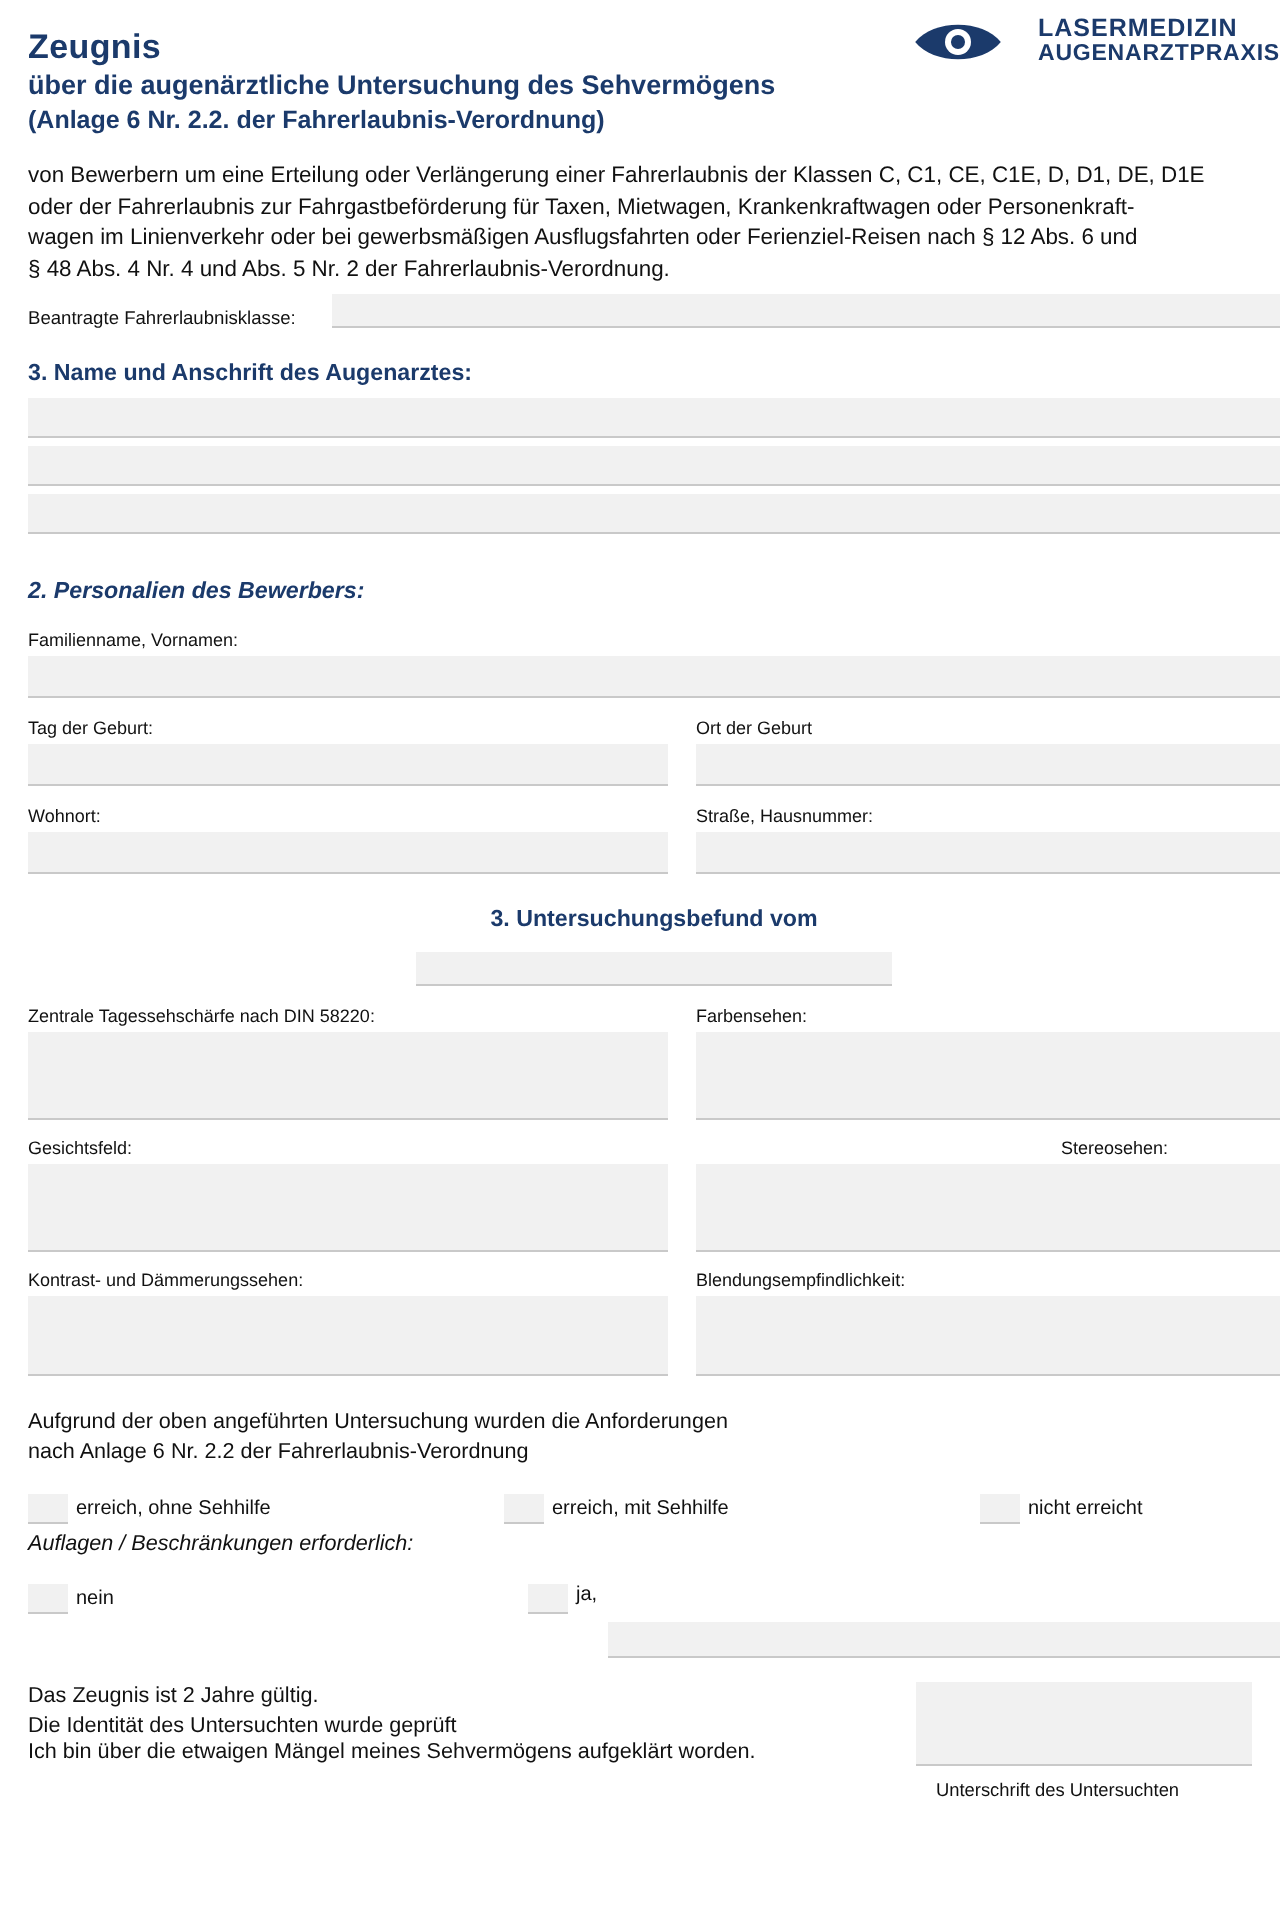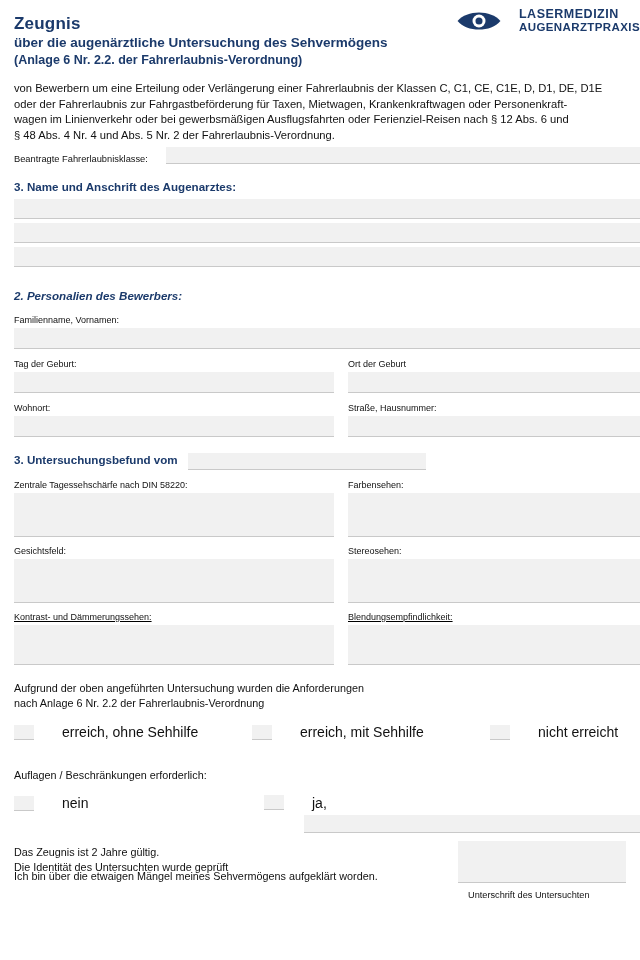--- a/index.html
+++ b/index.html
@@ -56,21 +56,21 @@
     border-bottom: 1px solid #c9c9c9;
   }
   .section-h {
     font-size: 11.6px; font-weight: bold; color: #1b3a6b;
   }
   .row { display: flex; }
   .cb {
     width: 20px; height: 15px; background: #f1f1f1;
     border-bottom: 1px solid #c9c9c9; display: inline-block;
   }
-  .cb-label { font-size: 14px; color: #111; margin-left: 28px; }
+  .cb-label { font-size: 10px; color: #111; margin-left: 4px; }
   .ital { font-size: 10.8px; color: #111; line-height: 15px; }
   .small-cap { font-size: 9.2px; color: #111; }
 </style>
 </head>
 <body>
 
 <div id="page">
 
   <div class="logo">
     <svg class="logo-eye" viewBox="0 0 60 34">
@@ -128,48 +128,48 @@
     <div style="width:320px;">
       <div class="lbl-sm">Wohnort:</div>
       <div class="fieldbox" style="width:320px; height:21px; margin-top:3px;"></div>
     </div>
     <div style="width:292px;">
       <div class="lbl-sm">Straße, Hausnummer:</div>
       <div class="fieldbox" style="width:292px; height:21px; margin-top:3px;"></div>
     </div>
   </div>
 
-  <div style="display:flex; margin-top:16px; gap:10px;">
+  <div style="display:flex; align-items:center; margin-top:16px; gap:10px;flex-direction:column;">
     <div class="section-h">3. Untersuchungsbefund vom</div>
     <div class="fieldbox" style="width:238px; height:17px;"></div>
   </div>
 
   <div class="row" style="margin-top:10px; gap:14px;justify-content:center;">
     <div style="width:320px;">
       <div class="lbl-sm">Zentrale Tagessehschärfe nach DIN 58220:</div>
       <div class="fieldbox" style="width:320px; height:44px; margin-top:3px;"></div>
     </div>
     <div style="width:344px;">
       <div class="lbl-sm">Farbensehen:</div>
       <div class="fieldbox" style="width:292px; height:44px; margin-top:3px;"></div>
     </div>
   </div>
 
   <div class="row" style="margin-top:9px; gap:14px;">
     <div style="width:320px;">
       <div class="lbl-sm">Gesichtsfeld:</div>
       <div class="fieldbox" style="width:320px; height:44px; margin-top:3px;"></div>
     </div>
-    <div style="width:236px;">
+    <div style="width:236px;text-align:right;">
       <div class="lbl-sm">Stereosehen:</div>
       <div class="fieldbox" style="width:292px; height:44px; margin-top:3px;"></div>
     </div>
   </div>
 
-  <div class="row" style="margin-top:9px; gap:14px;text-decoration:underline;">
+  <div class="row" style="margin-top:9px; gap:14px;">
     <div style="width:320px;">
       <div class="lbl-sm">Kontrast- und Dämmerungssehen:</div>
       <div class="fieldbox" style="width:320px; height:40px; margin-top:3px;"></div>
     </div>
     <div style="width:292px;">
       <div class="lbl-sm">Blendungsempfindlichkeit:</div>
       <div class="fieldbox" style="width:292px; height:40px; margin-top:3px;"></div>
     </div>
   </div>
 
@@ -186,21 +186,21 @@
     <div style="display:flex; align-items:center; width:238px;">
       <span class="cb"></span>
       <span class="cb-label">erreich, mit Sehhilfe</span>
     </div>
     <div style="display:flex; align-items:center;">
       <span class="cb"></span>
       <span class="cb-label">nicht erreicht</span>
     </div>
   </div>
 
-  <div class="ital" style="margin-top:28px;">Auflagen / Beschränkungen erforderlich:</div>
+  <div class="ital" style="margin-top:3px;font-style:italic;">Auflagen / Beschränkungen erforderlich:</div>
 
   <div style="display:flex; align-items:flex-start; margin-top:12px;">
     <div style="display:flex; align-items:center; width:250px;">
       <span class="cb"></span>
       <span class="cb-label">nein</span>
     </div>
     <div style="display:flex; align-items:flex-start;">
       <span class="cb"></span>
       <span class="cb-label">ja,</span>
     </div>

